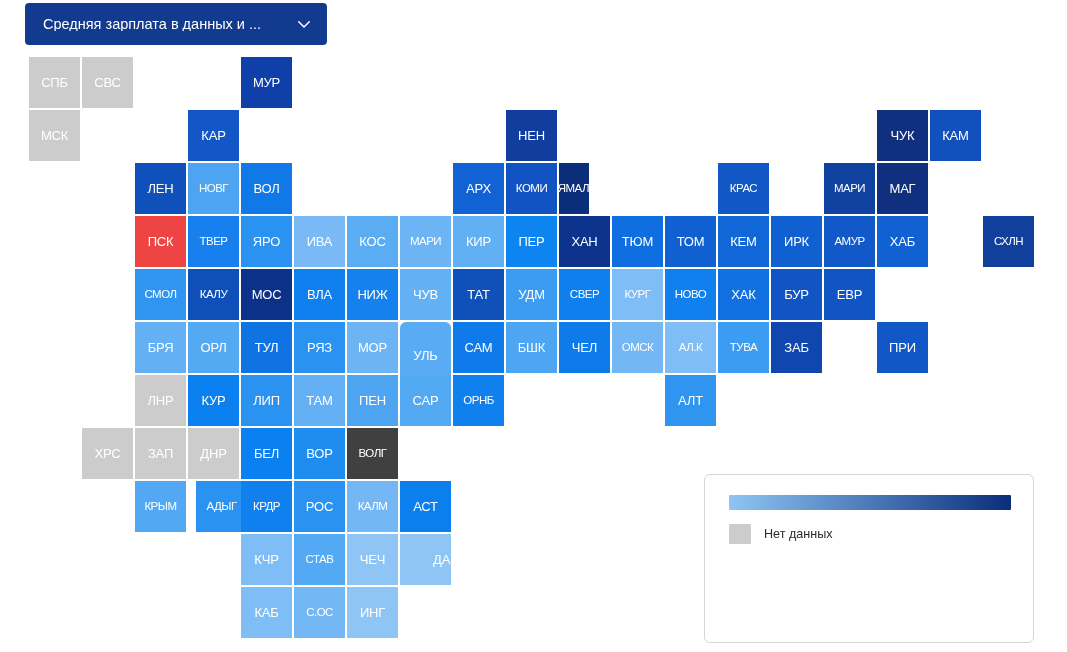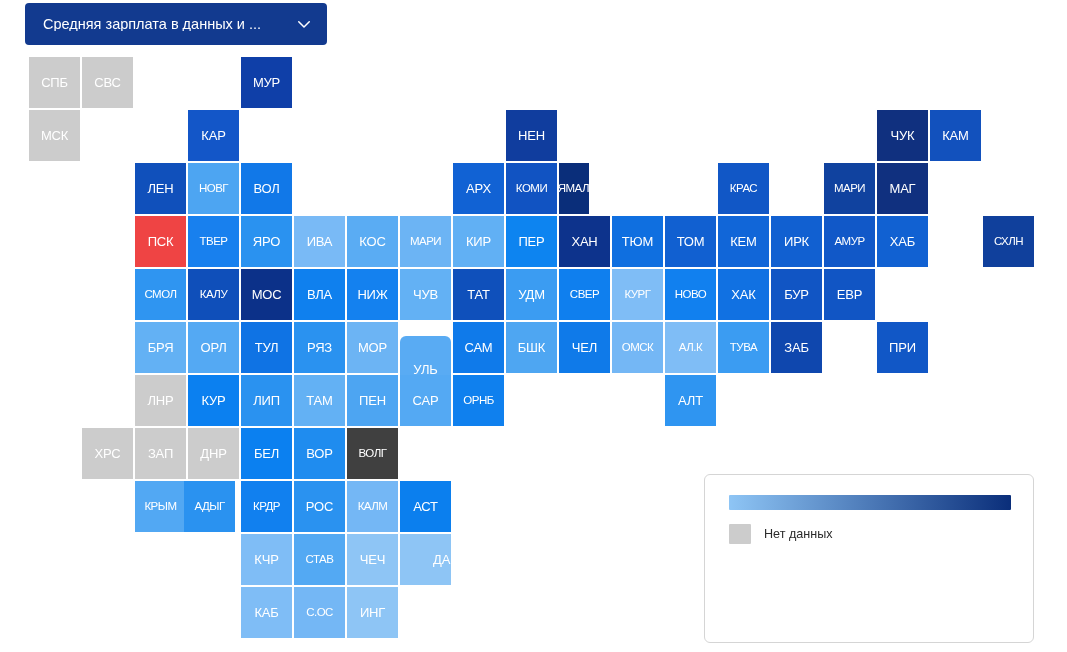--- a/index.html
+++ b/index.html
@@ -295,21 +295,21 @@
     </div>
     <div class="tile" style="left: 241px; top: 322px; width: 51px; height: 51px; background: rgb(15, 115, 228);">
       <span>ТУЛ</span>
     </div>
     <div class="tile" style="left: 294px; top: 322px; width: 51px; height: 51px; background: rgb(42, 146, 240);">
       <span>РЯЗ</span>
     </div>
     <div class="tile" style="left: 347px; top: 322px; width: 51px; height: 51px; background: rgb(108, 180, 244);">
       <span>МОР</span>
     </div>
-    <div class="tile" style="left: 400px; top: 336px; width: 51px; height: 66px; background: rgb(89, 171, 243); border-radius: 6px;">
+    <div class="tile" style="left: 400px; top: 322px; width: 51px; height: 66px; background: rgb(89, 171, 243); border-radius: 6px;">
       <span>УЛЬ</span>
     </div>
     <div class="tile" style="left: 453px; top: 322px; width: 51px; height: 51px; background: rgb(15, 122, 234);">
       <span>САМ</span>
     </div>
     <div class="tile" style="left: 506px; top: 322px; width: 51px; height: 51px; background: rgb(78, 166, 242);">
       <span>БШК</span>
     </div>
     <div class="tile" style="left: 559px; top: 322px; width: 51px; height: 51px; background: rgb(15, 122, 233);">
       <span>ЧЕЛ</span>
@@ -367,21 +367,21 @@
     </div>
     <div class="tile" style="left: 294px; top: 428px; width: 51px; height: 51px; background: rgb(31, 140, 239);">
       <span>ВОР</span>
     </div>
     <div class="tile long" style="left: 347px; top: 428px; width: 51px; height: 51px; background: #404040;">
       <span>ВОЛГ</span>
     </div>
     <div class="tile long" style="left: 135px; top: 481px; width: 51px; height: 51px; background: rgb(82, 168, 243);">
       <span>КРЫМ</span>
     </div>
-    <div class="tile long" style="left: 184px; top: 481px; width: 51px; height: 51px; background: rgb(42, 146, 240);">
+    <div class="tile long" style="left: 196px; top: 481px; width: 51px; height: 51px; background: rgb(42, 146, 240);">
       <span>АДЫГ</span>
     </div>
     <div class="tile long" style="left: 241px; top: 481px; width: 51px; height: 51px; background: rgb(17, 128, 239);">
       <span>КРДР</span>
     </div>
     <div class="tile" style="left: 294px; top: 481px; width: 51px; height: 51px; background: rgb(42, 146, 240);">
       <span>РОС</span>
     </div>
     <div class="tile long" style="left: 347px; top: 481px; width: 51px; height: 51px; background: rgb(116, 183, 245);">
       <span>КАЛМ</span>

